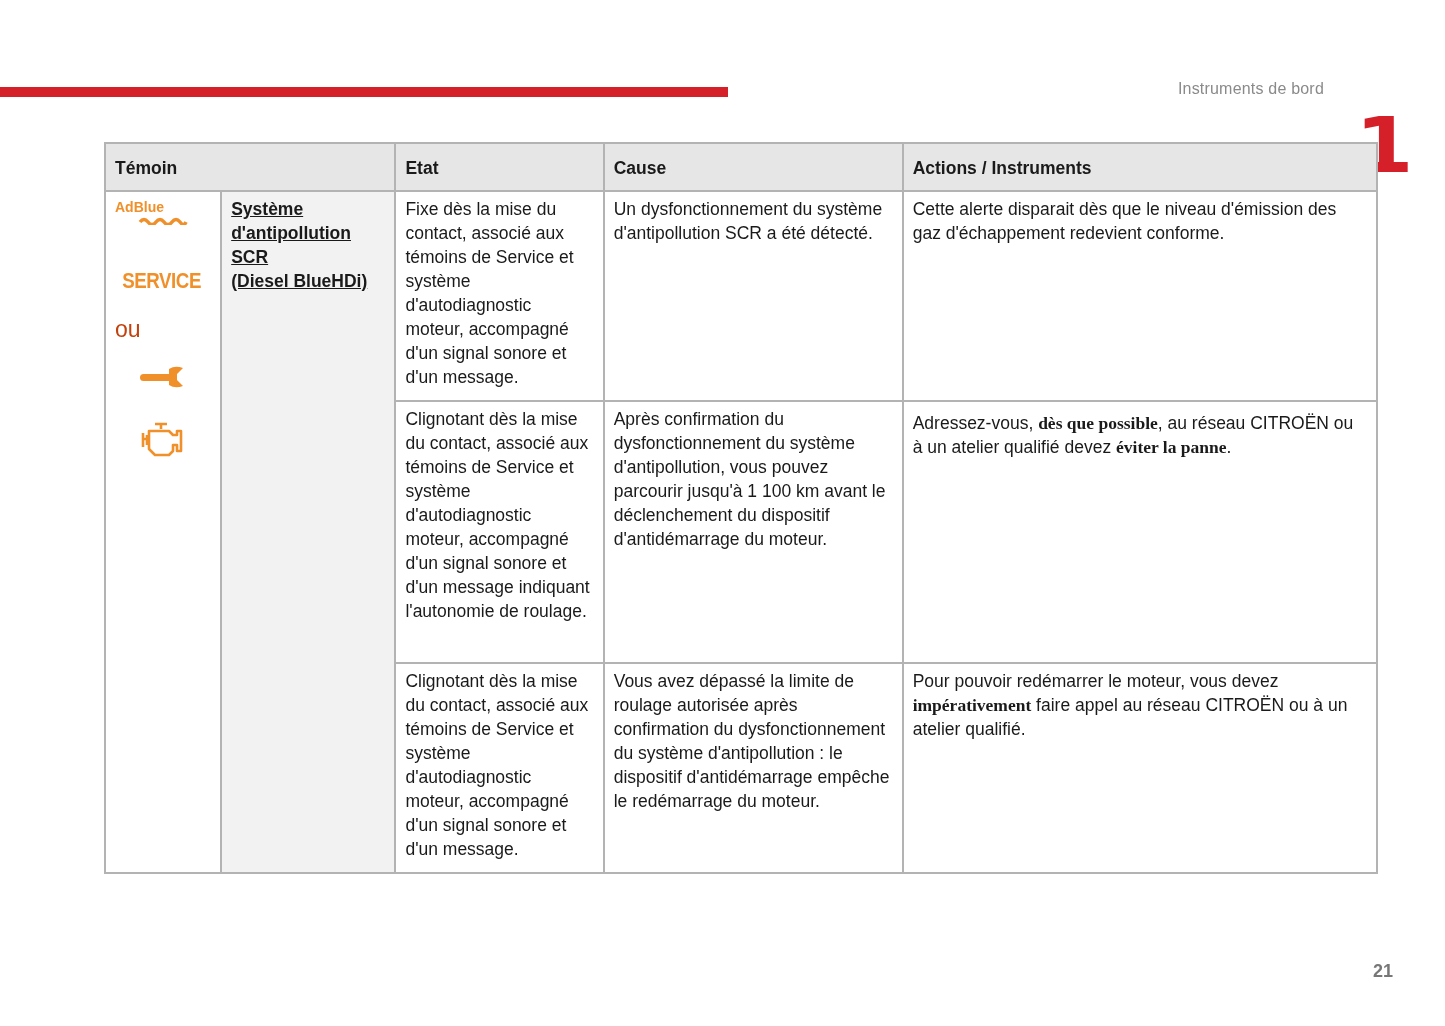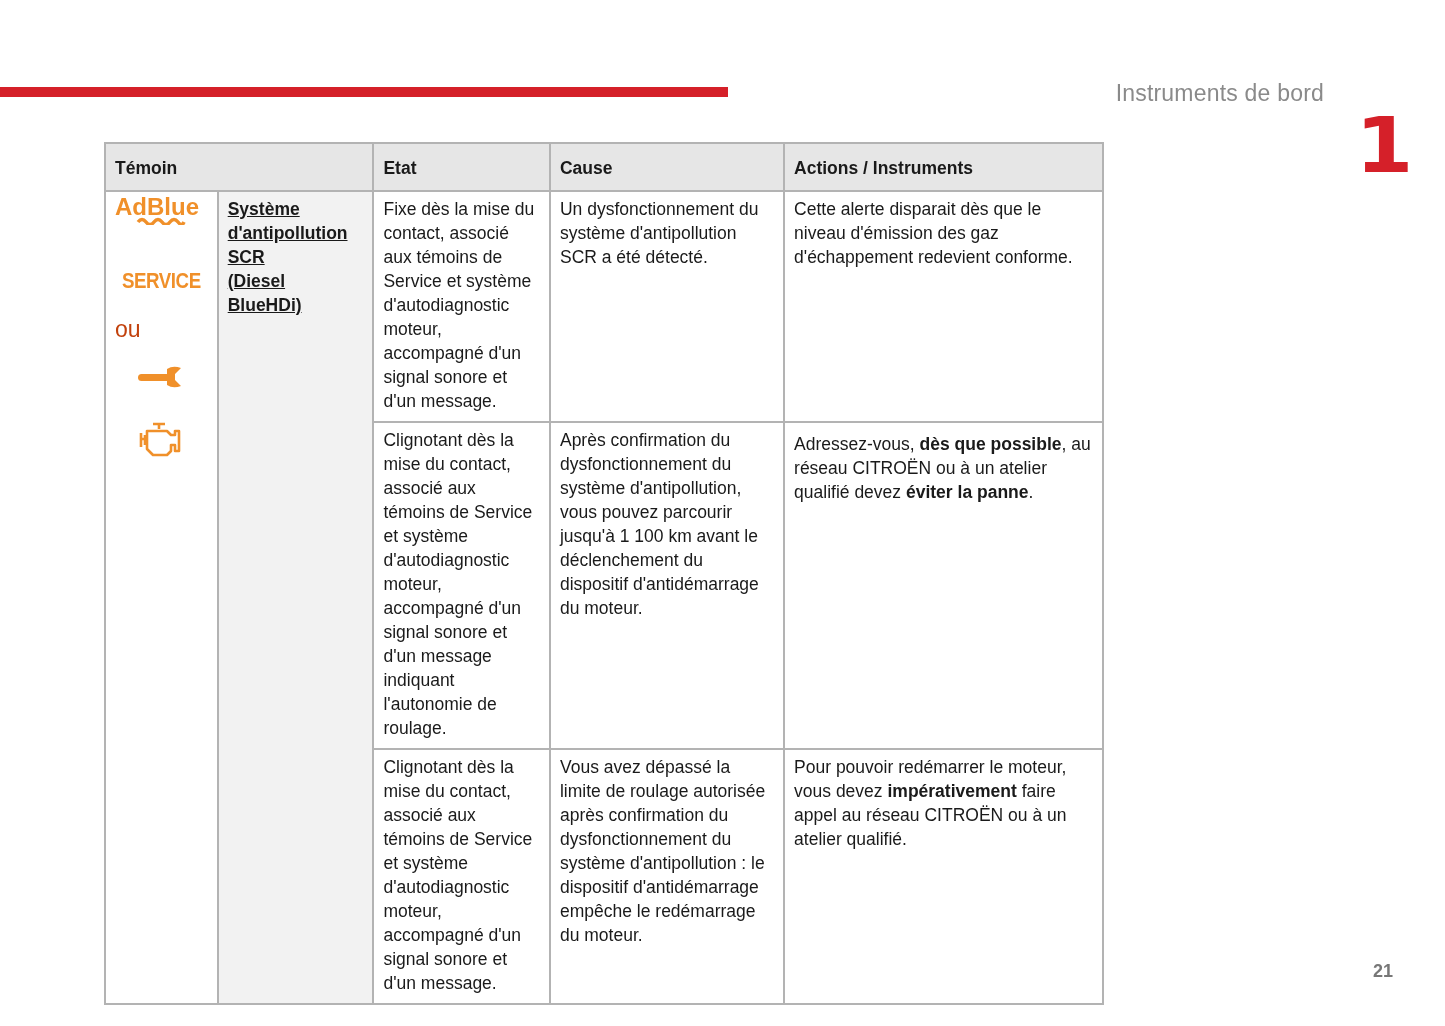--- a/index.html
+++ b/index.html
@@ -6,64 +6,64 @@
   body {
     width: 1445px; height: 1026px; position: relative; overflow: hidden;
     font-family: "Liberation Sans", sans-serif; color: #1a1a1a;
   }
   .red-bar {
     position: absolute; left: 0; top: 87px; width: 728px; height: 10px;
     background: #d52029;
   }
   .section-title {
     position: absolute; right: 121px; top: 80px;
-    font-size: 23px; color: #8a8a8a; letter-spacing: 0.2px;
+    font-size: 16px; color: #8a8a8a; letter-spacing: 0.2px;
   }
   .chapter-num {
     position: absolute; left: 1358px; top: 108px;
     font-size: 76px; font-weight: bold; color: #d52029; line-height: 1;
     font-family: "DejaVu Sans", sans-serif; transform: scaleX(1.1);
   }
   .page-num {
     position: absolute; left: 1373px; top: 940px;
     font-size: 18px; font-weight: bold; color: #777777; margin-top: 21px;
   }
   table.warn {
     position: absolute; left: 104px; top: 142px;
-    border-collapse: collapse; width: 1000px;
+    border-collapse: collapse; width: 1274px;
     font-size: 17.5px; line-height: 24px;
   }
   table.warn td, table.warn th {
     border: 2px solid #b3b3b3; vertical-align: top; text-align: left;
     padding: 5px 9px 8px 9px;
   }
   table.warn th {
     background: #e6e6e6; font-weight: bold; height: 34px; padding-top: 12px; padding-bottom: 0;
   }
   th.th-temoin { padding-top: 10px; }
   col.c1 { width: 101px; }
   col.c2 { width: 169px; }
   col.c3 { width: 202px; }
   col.c4 { width: 290px; }
   col.c5 { width: 460px; }
   td.icons { text-align: center; background: #ffffff; padding: 12px 0 0 0; }
   td.sys { background: #f2f2f2; font-weight: bold; text-decoration: underline; }
   .icon-block { display: block; margin: 0 auto; }
-  .adblue-text { color: #f0902a; font-size: 24px; font-weight: bold; display: block; line-height: 20px; }
+  .adblue-text { color: #f0902a; font-size: 14px; font-weight: bold; display: block; line-height: 20px; }
   .service-text {
     color: #f0902a; font-size: 22px; font-weight: bold; display: block;
     margin-top: 44px; transform: scaleX(0.85); letter-spacing: -0.5px;
   }
   .ou { display: block; margin-top: 24px; font-size: 23px; color: #c2410c; }
   .wrench { margin-top: 24px; }
   .engine { margin-top: 32px; }
   .row1 td { height: 195px; }
   .row2 td { height: 243px; }
   .row3 td { height: 195px; }
-  b { font-weight: bold; }
+  b { font-weight: bold; font-family: Liberation Serif, serif; }
 </style>
 </head>
 <body>
 
 <div class="red-bar"></div>
 <div class="section-title">Instruments de bord</div>
 <div class="chapter-num">1</div>
 
 <table class="warn">
   <colgroup>

